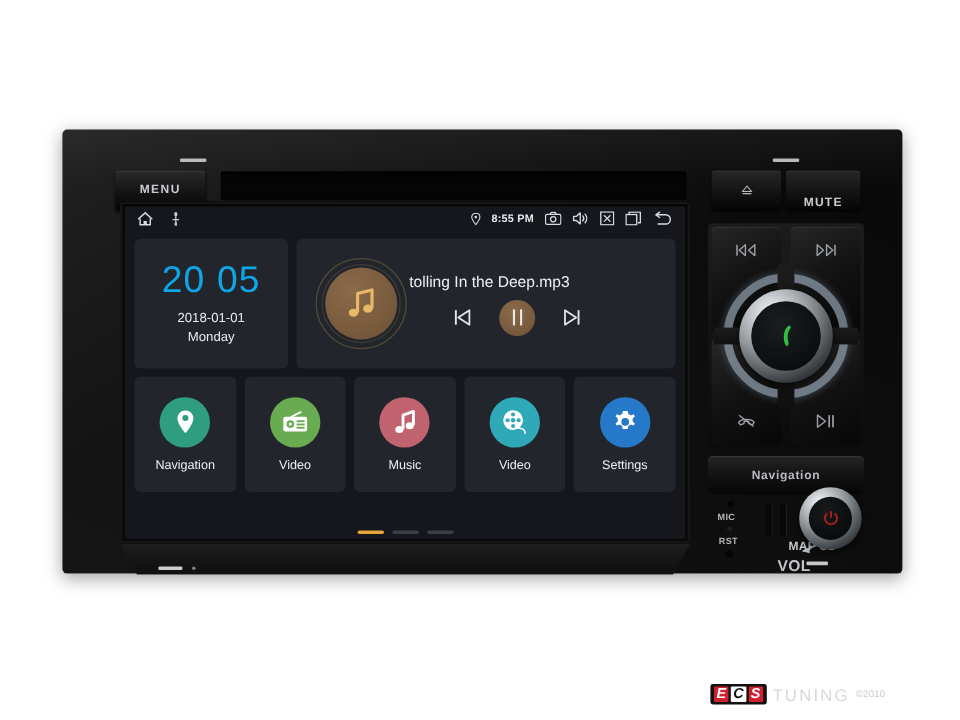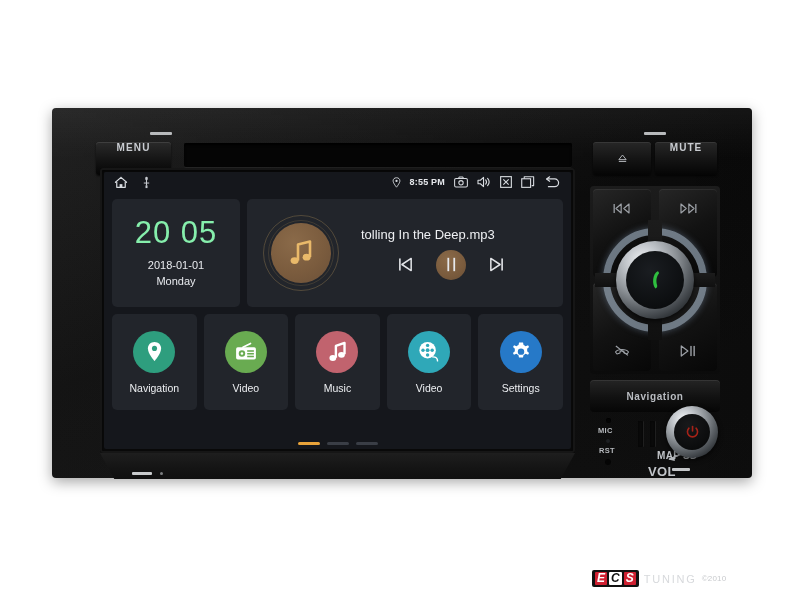--- a/index.html
+++ b/index.html
@@ -61,30 +61,30 @@
   
   .widgets { display:flex; gap:7px; padding:7px 8px 0 8px; }
   .card { background:#22252b; border-radius:5px; }
 
   .clock-card {
     width:128px; height:108px;
     display:flex; flex-direction:column; align-items:center; justify-content:center;
     gap:1px;
   }
   .clock-time {
-    font-size:31px; color:#86efac; letter-spacing:1px;
+    font-size:31px; color:#0ea5e9; letter-spacing:1px;
     font-weight:300; line-height:1;
     margin-bottom:9px;
   }
   .clock-date { font-size:11px; color:#e8eaee; line-height:1.35; }
   .clock-day  { font-size:11px; color:#e8eaee; line-height:1.35; }
 
   .music-card {
     flex:1; height:108px; position:relative;
-    display:flex; align-items:center;gap:20px;
+    display:flex; align-items:center;
   }
   .album-wrap {
     position:relative; width:76px; height:76px; margin-left:16px; flex:none;
     display:flex; align-items:center; justify-content:center;
   }
   .album-ring {
     position:absolute; left:0; top:0; width:76px; height:76px;
     border-radius:50%; border:1px solid rgba(197,160,96,.30);
   }
   .album-ring2 {
@@ -148,21 +148,21 @@
     position:absolute; left:108px; top:364px; width:3px; height:3px;
     background:#7c7e80; border-radius:50%;
   }
 
   
   .menu-btn {
     position:absolute; left:44px; top:34px; width:75px; height:33px;
     border-radius:3px;
     background: linear-gradient(180deg,#2a2a2a 0%, #141414 55%, #050505 100%);
     box-shadow: inset 0 1px 0 rgba(255,255,255,.10), 0 1px 2px rgba(0,0,0,.7);
-    display:flex; align-items:flex-start; justify-content:center;
+    display:flex; align-items:center; justify-content:center;
     cursor:pointer;
   }
   .menu-btn span { font-size:10px; color:#c9ccd1; letter-spacing:1.2px; font-weight:bold; }
 
   .cd-slot {
     position:absolute; left:132px; top:35px; width:388px; height:24px;
     background:#050505; border-radius:2px;
     box-shadow: inset 0 2px 3px rgba(0,0,0,.95), 0 1px 0 rgba(255,255,255,.05);
   }
 
@@ -171,21 +171,21 @@
     border-radius:3px;
     background: linear-gradient(180deg,#272727 0%, #131313 55%, #050505 100%);
     box-shadow: inset 0 1px 0 rgba(255,255,255,.08), 0 1px 2px rgba(0,0,0,.7);
     display:flex; align-items:center; justify-content:center; cursor:pointer;
   }
   .mute-btn {
     position:absolute; left:603px; top:34px; width:62px; height:33px;
     border-radius:3px;
     background: linear-gradient(180deg,#272727 0%, #131313 55%, #050505 100%);
     box-shadow: inset 0 1px 0 rgba(255,255,255,.08), 0 1px 2px rgba(0,0,0,.7);
-    display:flex; align-items:flex-start; justify-content:center; cursor:pointer;
+    display:flex; align-items:flex-end; justify-content:center; cursor:pointer;
   }
   .mute-btn span { font-size:10px; color:#c9ccd1; letter-spacing:1px; font-weight:bold; }
 
   .top-tab-l {
     position:absolute; left:98px; top:24px; width:22px; height:3px;
     background:#b8babc; border-radius:1px;
   }
   .top-tab-r {
     position:absolute; left:592px; top:24px; width:22px; height:3px;
     background:#b8babc; border-radius:1px;
@@ -306,21 +306,21 @@
     background:#111; border-radius:2px; padding:2px 3px; gap:2px;
   }
   .ecs-e, .ecs-s {
     background:#cf2031; color:#fff; font-size:12px; font-weight:bold;
     font-style:italic; padding:0 2px; line-height:13px; border-radius:1px;
   }
   .ecs-c {
     background:#fff; color:#111; font-size:12px; font-weight:bold;
     font-style:italic; padding:0 2px; line-height:13px; border-radius:1px;
   }
-  .ecs-tuning { font-size:11px; color:#d7d9dc; letter-spacing:1.8px; font-weight:normal; }
+  .ecs-tuning { font-size:14px; color:#d7d9dc; letter-spacing:1.8px; font-weight:normal; }
   .ecs-year { font-size:8px; color:#c8cacd; letter-spacing:.2px; }
 </style>
 </head>
 <body>
 
 <div id="stage">
 
   <div class="unit">
     <div class="unit-inner"></div>
 

